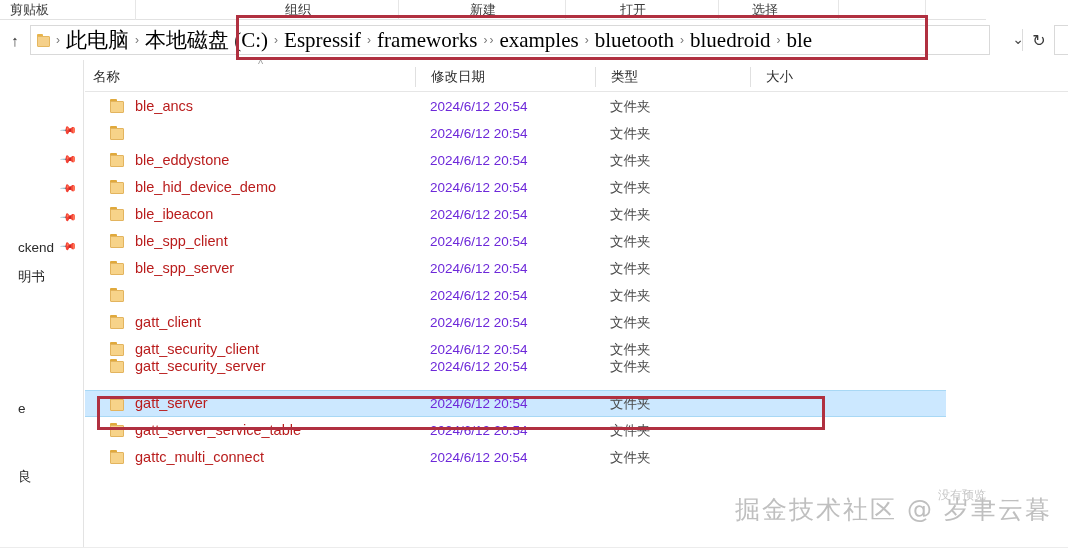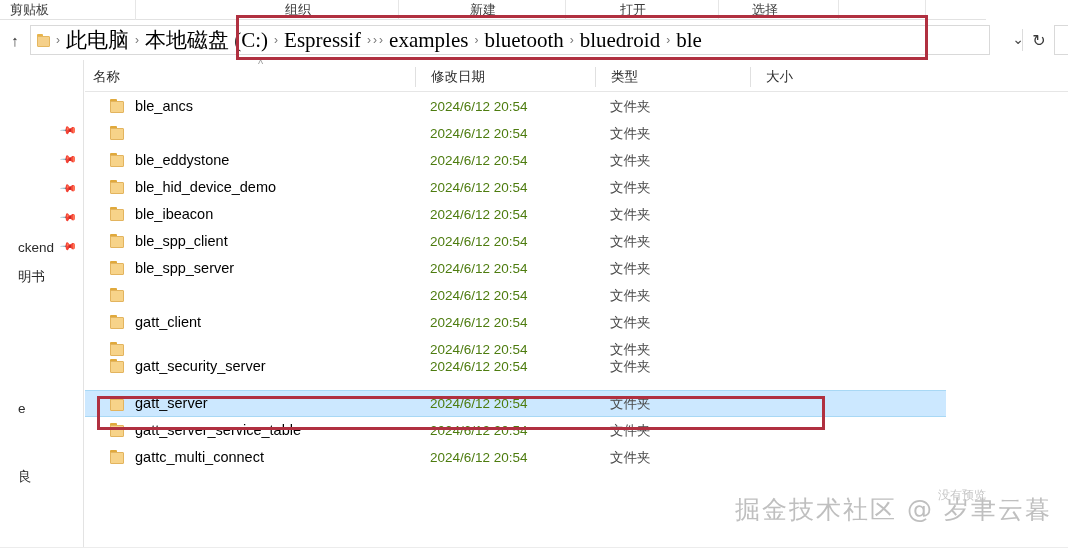--- a/index.html
+++ b/index.html
@@ -126,25 +126,25 @@
     border-top: 1px solid #a8d8f5;
     border-bottom: 1px solid #a8d8f5;
     width: 861px;
   }
   .fr-icon {
     position: absolute; left: 25px; top: 6px; width: 16px; height: 14px;
   }
   .fr-icon .tab  { position:absolute; left:0; top:0; width:7px; height:3px; background:#e0a93c; border-radius:1px 1px 0 0;}
   .fr-icon .body { position:absolute; left:0; top:2px; width:14px; height:12px; background:#f7d389; border:1px solid #e3b45e; border-radius:1px;}
   .fr-name {
-    position: absolute; left: 50px; font-size: 14.5px; color: #000000;
+    position: absolute; left: 50px; font-size: 14.5px; color: #b91c1c;
     white-space: nowrap; line-height: 27px;
   }
   .fr-date {
-    position: absolute; left: 345px; font-size: 13.5px; color: #4d7c0f;
+    position: absolute; left: 345px; font-size: 13.5px; color: #6d28d9;
     white-space: nowrap; line-height: 27px;
   }
   .fr-type {
     position: absolute; left: 525px; font-size: 13.5px; color: #4a4a4a;
     white-space: nowrap; line-height: 27px;
   }
   .fr-size {
     position: absolute; left: 680px; font-size: 13.5px; color: #4a4a4a;
     white-space: nowrap; line-height: 27px;
   }
@@ -204,20 +204,21 @@
           <span class="body"></span>
       </span>
       <span id="crumb-list" style="display:flex;align-items:center;">
           <span class="crumb-sep">›</span>
           <span class="crumb">此电脑</span>
           <span class="crumb-sep">›</span>
           <span class="crumb">本地磁盘 (C:)</span>
           <span class="crumb-sep">›</span>
           <span class="crumb">Espressif</span>
           <span class="crumb-sep">›</span>
+          <span class="crumb">frameworks</span>
           <span class="crumb-sep">›</span>
           <span class="crumb-sep">›</span>
           <span class="crumb">examples</span>
           <span class="crumb-sep">›</span>
           <span class="crumb">bluetooth</span>
           <span class="crumb-sep">›</span>
           <span class="crumb">bluedroid</span>
           <span class="crumb-sep">›</span>
           <span class="crumb">ble</span>
         </span>
@@ -364,20 +365,21 @@
           <span class="fr-name">gatt_client</span>
           <span class="fr-date">2024/6/12 20:54</span>
           <span class="fr-type">文件夹</span>
           <span class="fr-size"></span>
         </div>
         <div class="filerow" style="top: 243px;">
           <span class="fr-icon">
             <span class="tab"></span>
             <span class="body"></span>
           </span>
+          <span class="fr-name">gatt_security_client</span>
           <span class="fr-date">2024/6/12 20:54</span>
           <span class="fr-type">文件夹</span>
           <span class="fr-size"></span>
         </div>
         <div class="filerow" style="top: 260px;">
           <span class="fr-icon">
             <span class="tab"></span>
             <span class="body"></span>
           </span>
           <span class="fr-name">gatt_security_server</span>

